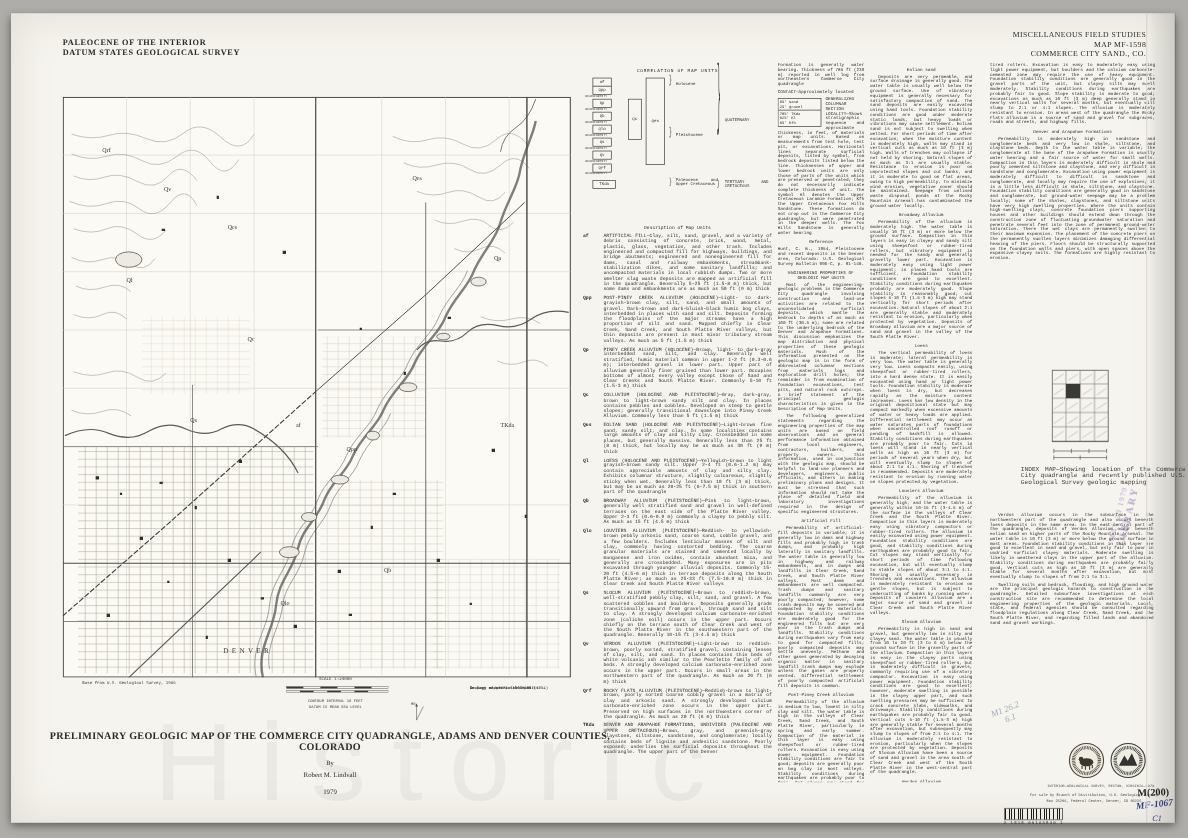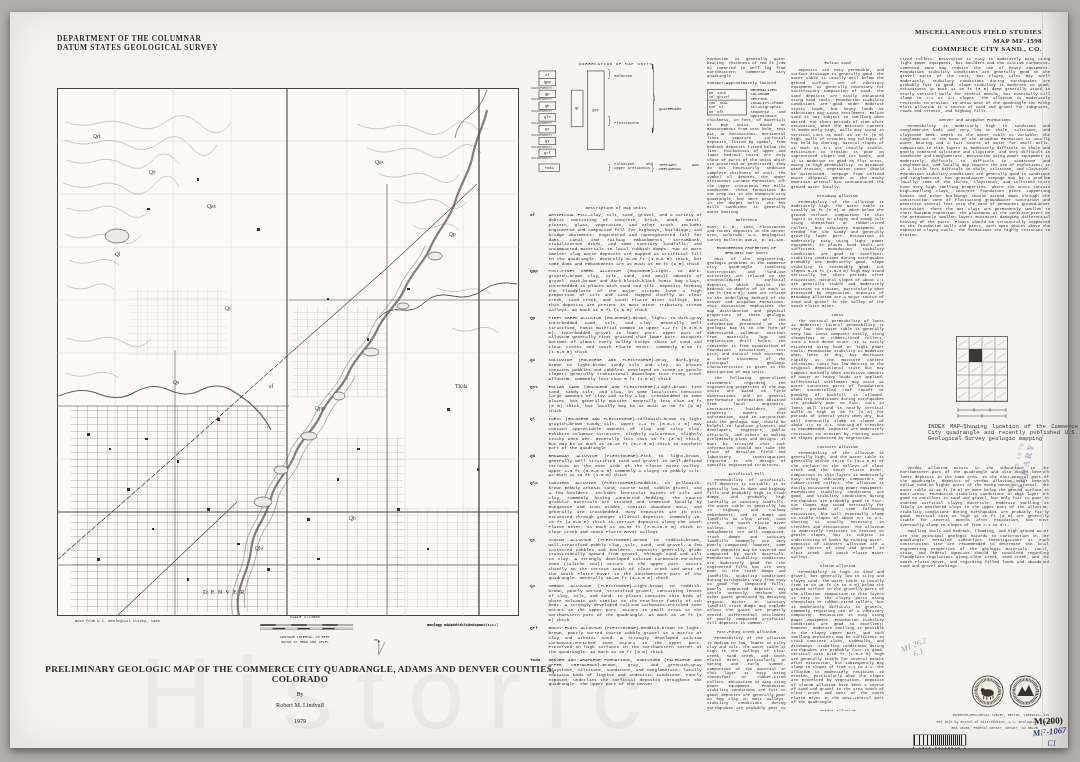--- a/index.html
+++ b/index.html
@@ -2,21 +2,21 @@
 <html><head>
 <meta charset="utf-8">
 <style>
   html,body{margin:0;padding:0;width:1080px;height:762px;overflow:hidden;background:#aeada9;position:relative;font-family:"Liberation Serif",serif;color:#2c2b27}
   .abs{position:absolute}
   #sheet{left:10px;top:12px;width:1058px;height:736px;background:#f6f4ee;box-shadow:0 3px 8px rgba(0,0,0,.5)}
   #sheet-vignette{left:10px;top:12px;width:1058px;height:736px;box-shadow:inset 0 0 40px rgba(120,115,100,.18);pointer-events:none}
   #fold-band{left:1042px;top:12px;width:26px;height:736px;background:linear-gradient(90deg,rgba(0,0,0,0) 0,rgba(0,0,0,.05) 30%,rgba(0,0,0,.12) 100%);border-left:1px solid #dcdad3}
   
   #hdr-left{left:57px;top:34px;font-size:7.5px;font-weight:bold;letter-spacing:.6px;line-height:9px}
-  #hdr-right{left:800px;top:28px;width:242px;text-align:right;font-size:7px;font-weight:bold;letter-spacing:.4px;line-height:8.5px}
+  #hdr-right{left:800px;top:28px;width:242px;text-align:right;font-size:7px;font-weight:normal;letter-spacing:.4px;line-height:8.5px}
   
   #map{left:57px;top:88px;width:462px;height:528px;background:#fbf9f3}
   
   .sc{transform:scale(.62);transform-origin:0 0}
   .mono{font-family:"Liberation Mono",monospace;color:#2e2d29;text-align:justify}
   .col{overflow:hidden}
   .col p{margin:0 0 4px}
   .colhead{text-align:center;margin:8px 0 4px;font-family:"Liberation Mono",monospace}
   .entry{position:relative;padding-left:30px;margin:0 0 5px}
   .entry .sym{position:absolute;left:0;top:0;font-weight:bold}
@@ -67,21 +67,21 @@
   #stamp .s2{font-size:9px;font-weight:bold;letter-spacing:2px}
   #pencil{left:902px;top:640px;color:#8a97ad;font-style:italic;font-size:8px;line-height:9px;transform:rotate(-22deg);opacity:.8}
   #watermark{left:140px;top:636px;font-family:"Liberation Sans",sans-serif;font-size:100px;font-weight:normal;letter-spacing:24px;color:rgba(100,100,100,.07);pointer-events:none;white-space:nowrap}
 </style>
 </head>
 <body>
 
 <div class="abs" id="sheet"></div>
 
 <div class="abs" id="hdr-left">
-  <div>DEPARTMENT OF THE COLUMNAR</div>
+  <div>PALEOCENE OF THE INTERIOR</div>
   <div>DATUM STATES GEOLOGICAL SURVEY</div>
 </div>
 <div class="abs" id="hdr-right">
   <div>MISCELLANEOUS FIELD STUDIES</div>
   <div>MAP MF-1598</div>
   <div>COMMERCE CITY SAND., CO.</div>
 </div>
 
 <div class="abs" id="map">
 <svg width="462" height="528" viewBox="0 0 462 528">

